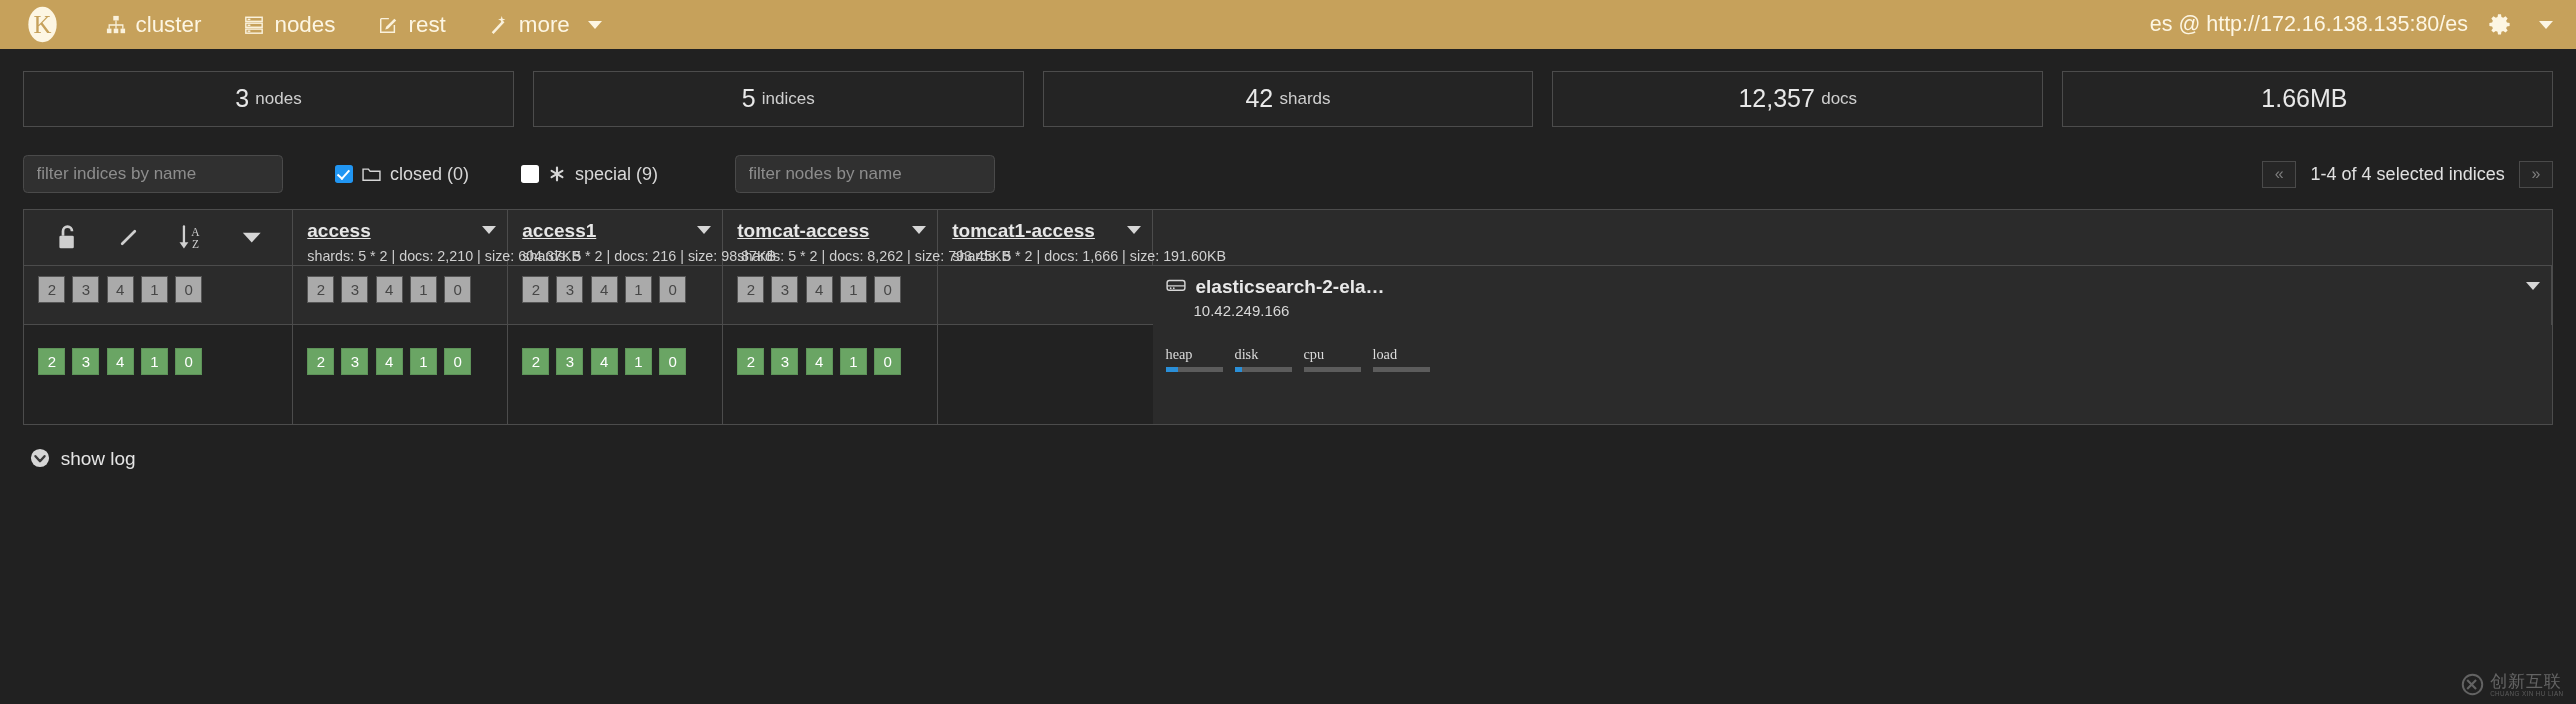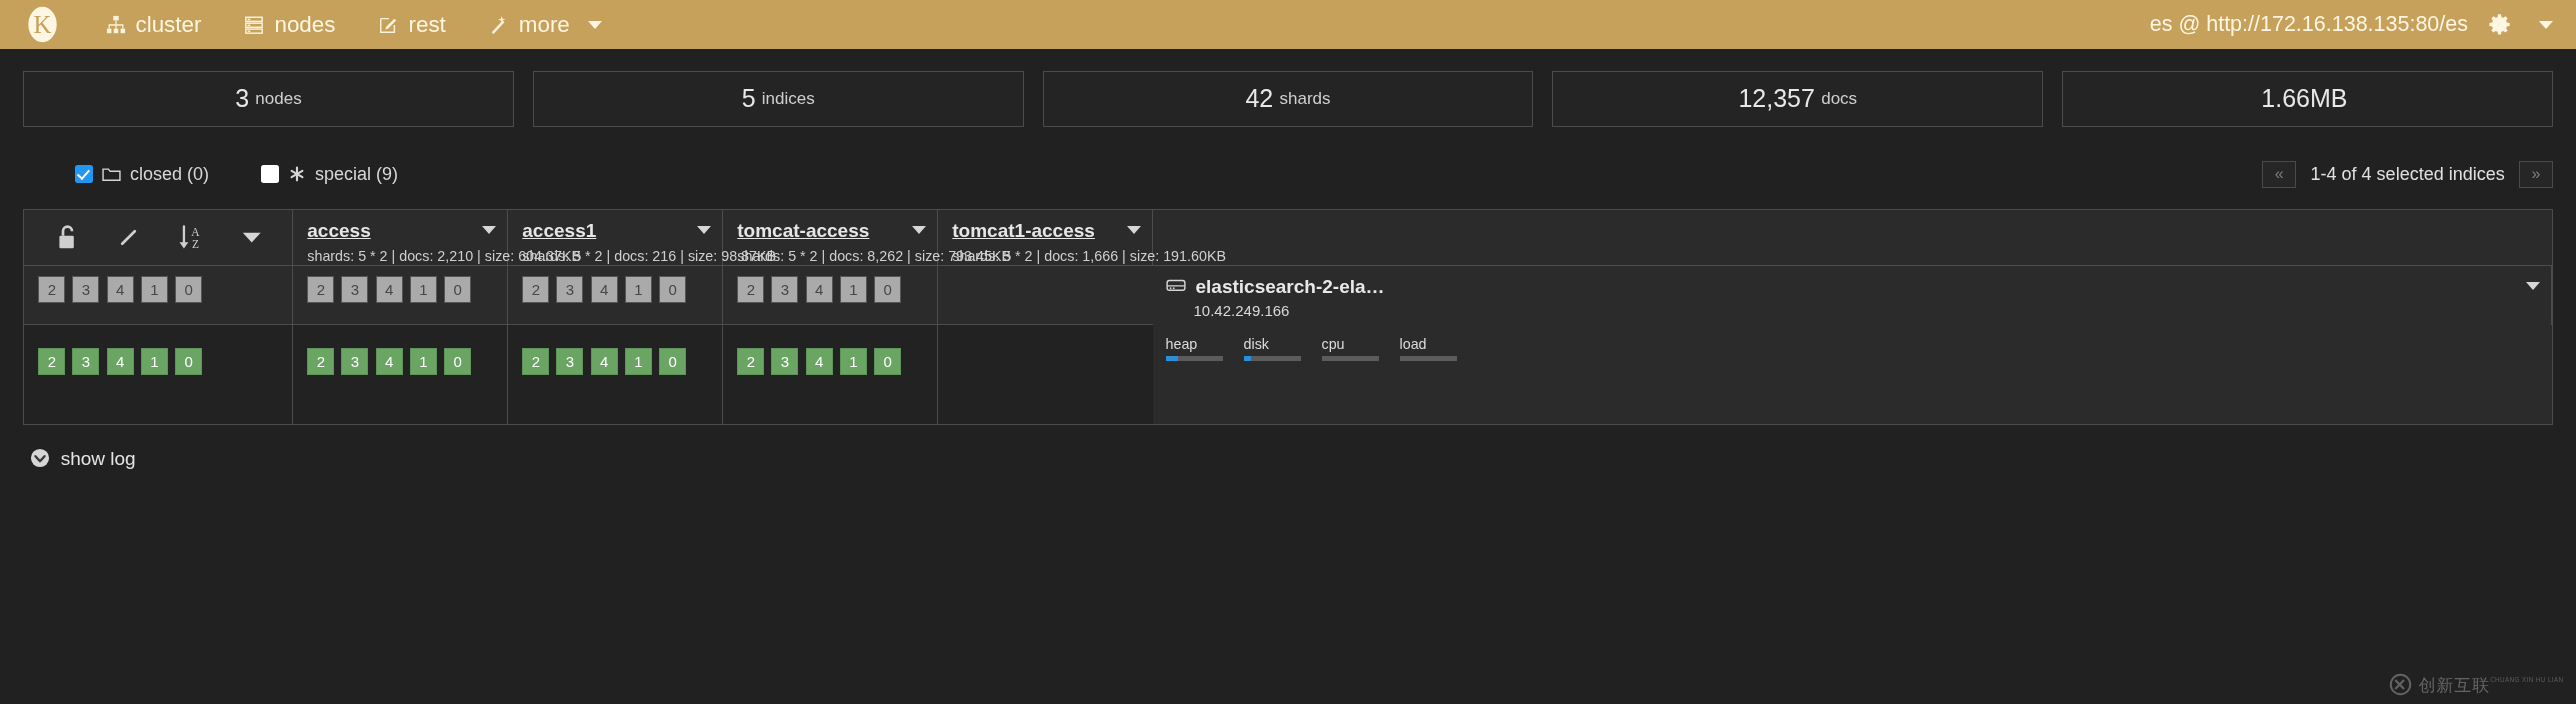--- a/index.html
+++ b/index.html
@@ -188,21 +188,21 @@
 
   
   .node-cell { padding: 10px 0 0 12.5px; }
   .node-top { display: flex; align-items: center; gap: 10px; padding-right: 23px; }
   .node-name {
     color: #e8e8e8; font-size: 19px; font-weight: bold;
     white-space: nowrap; overflow: hidden; text-overflow: ellipsis;
     max-width: 195px;
   }
   .node-ip { color: #d8d8d8; font-size: 15px; margin: 4.5px 0 0 28px; }
-  .metrics { display: flex; gap: 12px; margin-top: 17px; }
+  .metrics { display: flex; gap: 3px; margin-top: 27px; font-family: Liberation Serif, serif; }
   .metric { width: 66px; }
   .metric-label { color: #dcdcdc; font-size: 14.3px; margin-bottom: 3.6px; }
   .metric-bar { height: 5.4px; width: 57px; background: #5c5c5c; }
   .metric-fill { height: 100%; background: #2a8fd8; }
   .node-row-caret {
     position: absolute; right: 10.7px; top: 16px;
     width: 0; height: 0;
     border-left: 7.2px solid transparent;
     border-right: 7.2px solid transparent;
     border-top: 8px solid #d6d6d6;
@@ -318,20 +318,21 @@
     <span class="stat-num">12,357</span>
     <span class="stat-lbl">docs</span>
   </div>
   <div class="stat-card">
     <span class="stat-num">1.66MB</span>
     <span class="stat-lbl"></span>
   </div>
 </div>
 
 <div class="filters">
+  <input class="text-input" type="text" placeholder="filter indices by name" style="">
 
   <div class="chk-group">
     <span class="chk on"></span>
     <span class="chk-icon">
       <svg width="19" height="16" viewBox="0 0 21 18">
         <path d="M1 3.5h6l2 2.5h11v10H1z" fill="none" stroke="#d6d6d6" stroke-width="1.6"></path>
       </svg>
     </span>
     <span class="chk-label">closed (0)</span>
   </div>
@@ -343,20 +344,23 @@
         <g stroke="#d6d6d6" stroke-width="2.4" stroke-linecap="round">
           <line x1="10" y1="3" x2="10" y2="17"></line>
           <line x1="4" y1="6.5" x2="16" y2="13.5"></line>
           <line x1="16" y1="6.5" x2="4" y2="13.5"></line>
         </g>
       </svg>
     </span>
     <span class="chk-label">special (9)</span>
   </div>
 
+  <div class="nodes-filter-wrap">
+    <input class="text-input nodes-filter" type="text" placeholder="filter nodes by name" style="">
+  </div>
 
   <div class="pager">
     <div class="pg-btn">«</div>
     <div class="pg-text">1-4 of 4 selected indices</div>
     <div class="pg-btn">»</div>
   </div>
 </div>
 
 <div class="grid-wrap">
   <div class="grid">
@@ -559,18 +563,18 @@
   <span class="showlog-text">show log</span>
 </div>
 
 <div class="watermark">
   <span>
     <svg width="23" height="23" viewBox="0 0 26 26">
       <circle cx="13" cy="13" r="11" fill="none" stroke="#9a9a9a" stroke-width="2.2"></circle>
       <path d="M7 8 L17 18 M17 8 L7 18" stroke="#9a9a9a" stroke-width="2.4"></path>
     </svg>
   </span>
-  <span style="display:flex;flex-direction:row;line-height:1.05;">
+  <span style="display:flex;flex-direction:column;line-height:1.05;">
     <span class="wm-text">创新互联</span>
     <span class="wm-sub">CHUANG XIN HU LIAN</span>
   </span>
 </div>
 
 
 </body></html>

